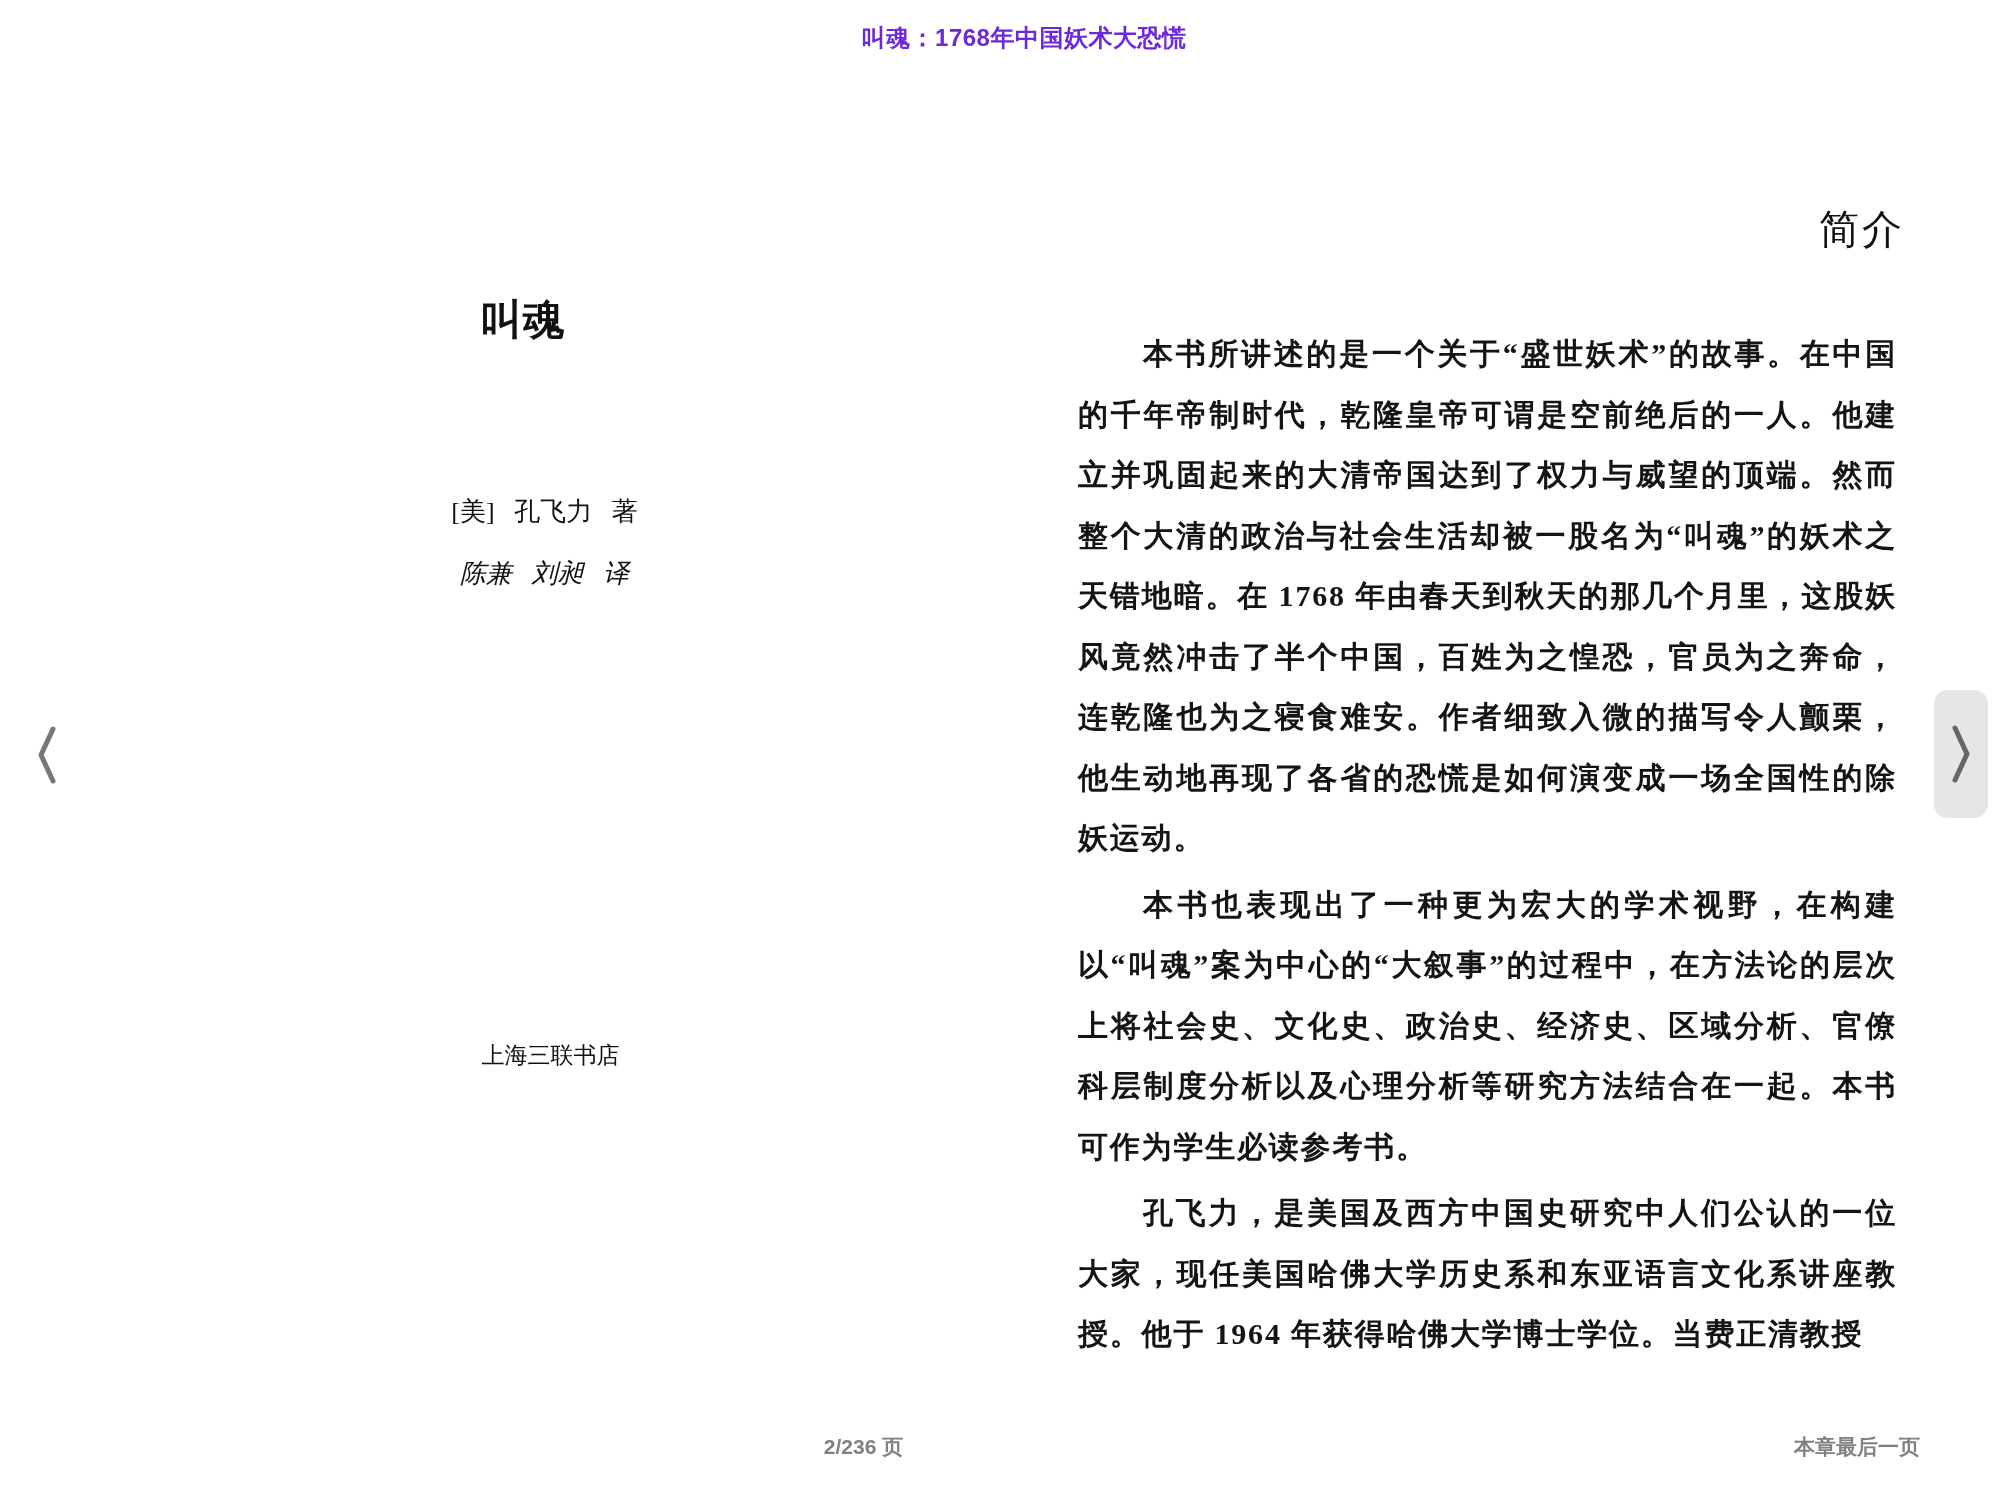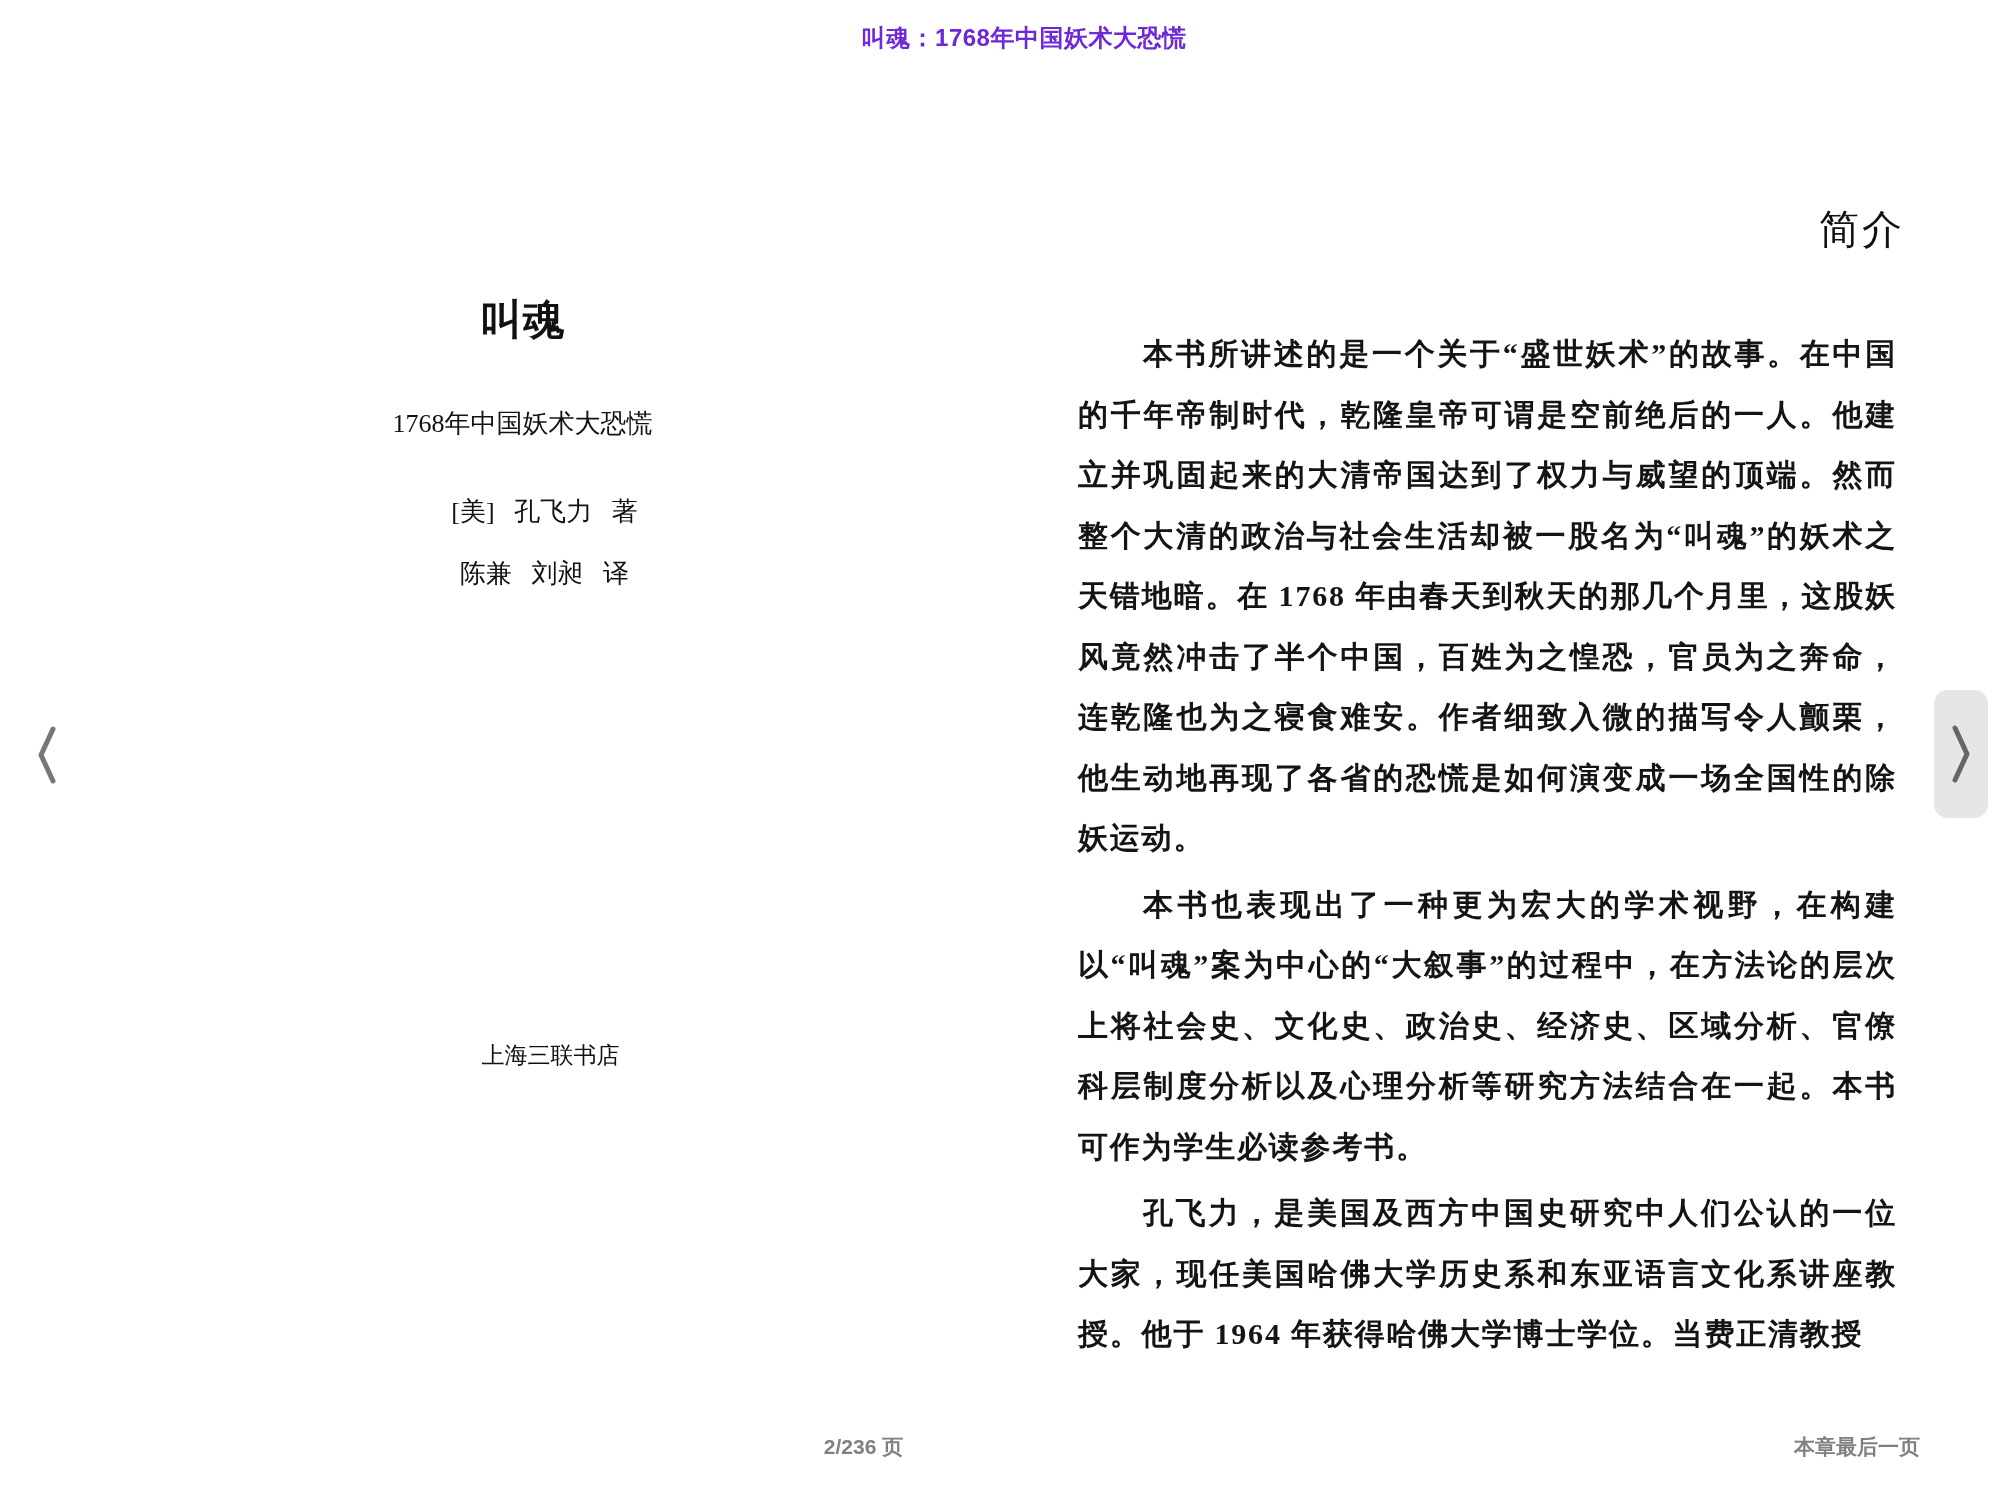--- a/index.html
+++ b/index.html
@@ -67,21 +67,21 @@
     position: absolute;
     left: 0;
     width: 1045px;
     text-align: center;
     font-size: 26px;
     line-height: 36px;
     white-space: pre;
     padding-left: 22px;
   }
   .book-author { top: 494px; }
-  .book-translator { top: 556px; }
+  .book-translator { top: 556px; font-style: italic; }
   .book-publisher {
     position: absolute;
     top: 1040px;
     left: 0;
     width: 1045px;
     text-align: center;
     font-size: 23px;
     line-height: 32px;
     padding-left: 28px;
   }
@@ -160,21 +160,20 @@
     color: #808080;
   }
 </style>
 </head>
 <body>
 
 <div class="header-title">叫魂：1768年中国妖术大恐慌</div>
 
 <div class="page-left">
   <div class="book-title">叫魂</div>
-  <div class="book-subtitle">1768年中国妖术大恐慌</div>
   <div class="book-author">[美]   孔飞力   著</div>
   <div class="book-translator">陈兼   刘昶   译</div>
   <div class="book-publisher">上海三联书店</div>
 </div>
 
 <div class="page-right"></div>
 <div class="section-heading">简介</div>
 <div class="body-text">
   <p>本书所讲述的是一个关于“盛世妖术”的故事。在中国的千年帝制时代，乾隆皇帝可谓是空前绝后的一人。他建立并巩固起来的大清帝国达到了权力与威望的顶端。然而整个大清的政治与社会生活却被一股名为“叫魂”的妖术之天错地暗。在 1768 年由春天到秋天的那几个月里，这股妖风竟然冲击了半个中国，百姓为之惶恐，官员为之奔命，连乾隆也为之寝食难安。作者细致入微的描写令人颤栗，他生动地再现了各省的恐慌是如何演变成一场全国性的除妖运动。</p>
   <p>本书也表现出了一种更为宏大的学术视野，在构建以“叫魂”案为中心的“大叙事”的过程中，在方法论的层次上将社会史、文化史、政治史、经济史、区域分析、官僚科层制度分析以及心理分析等研究方法结合在一起。本书可作为学生必读参考书。</p>

